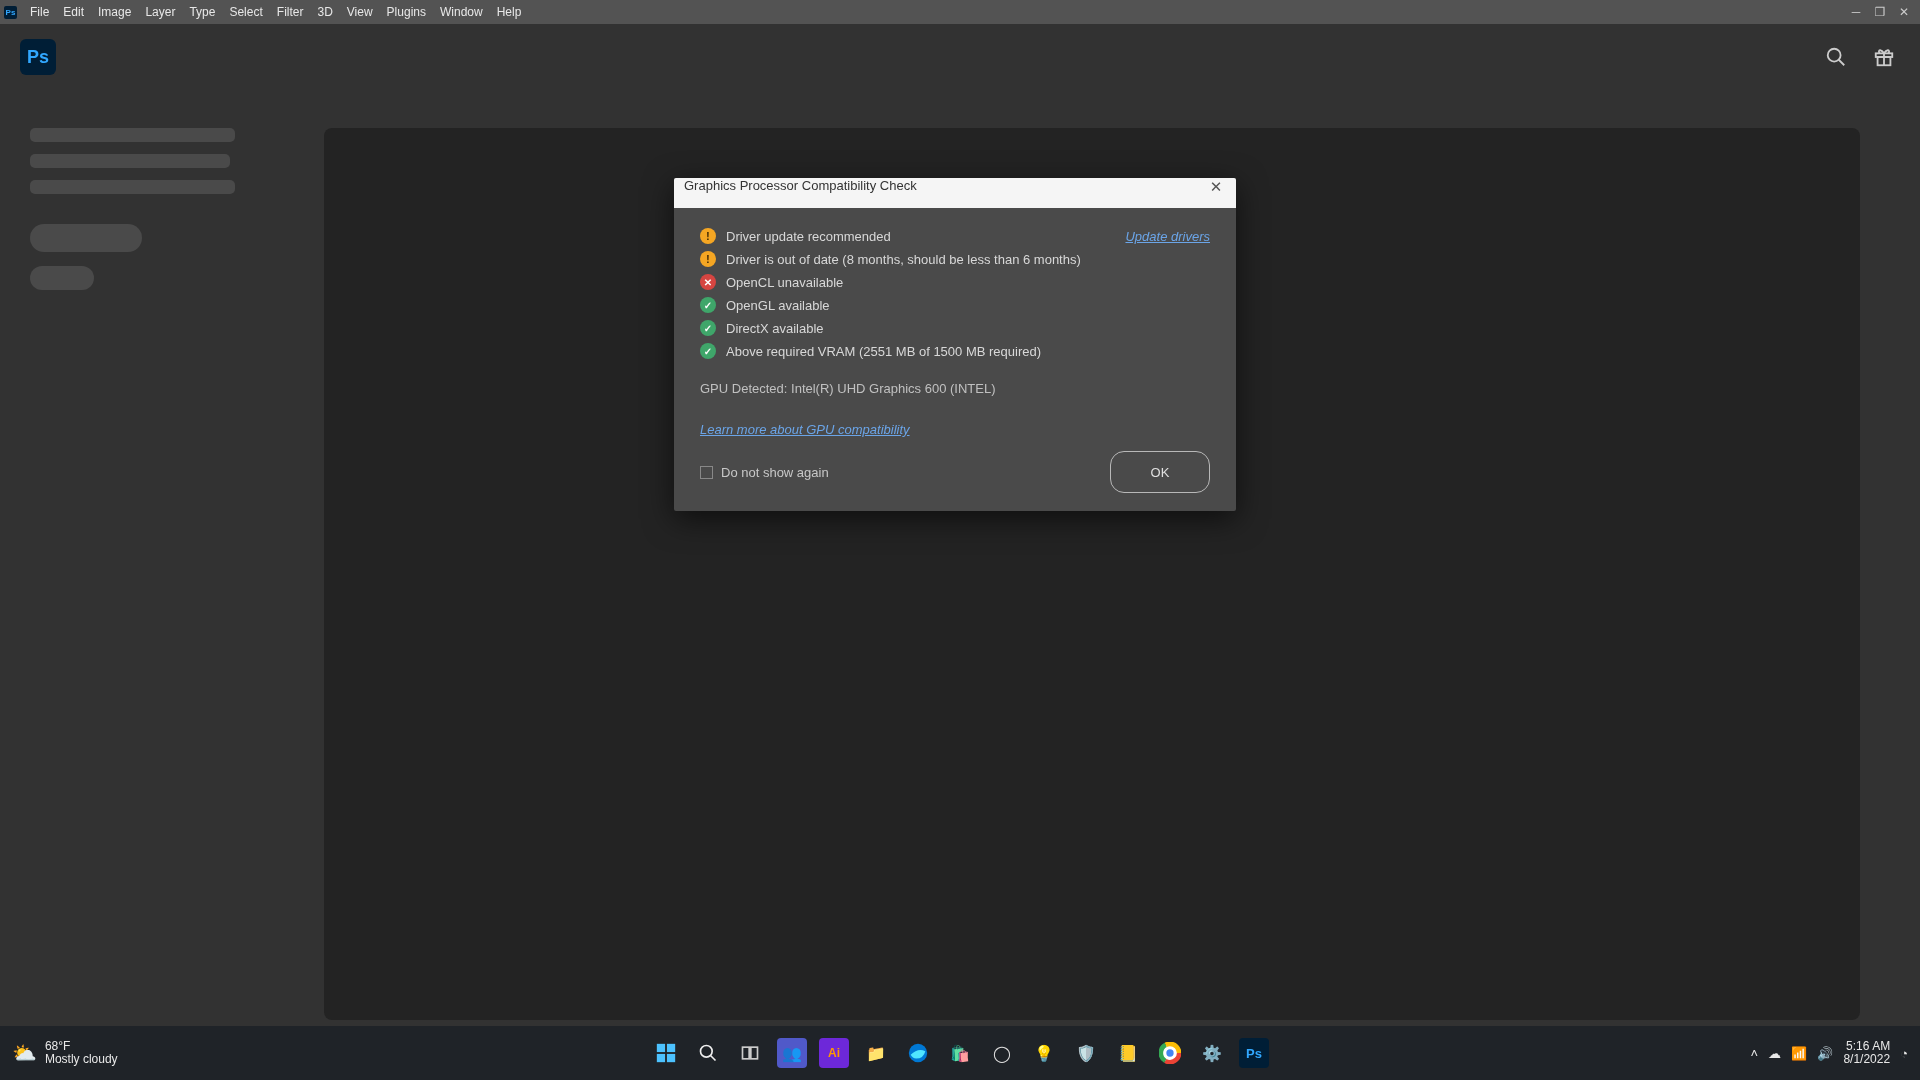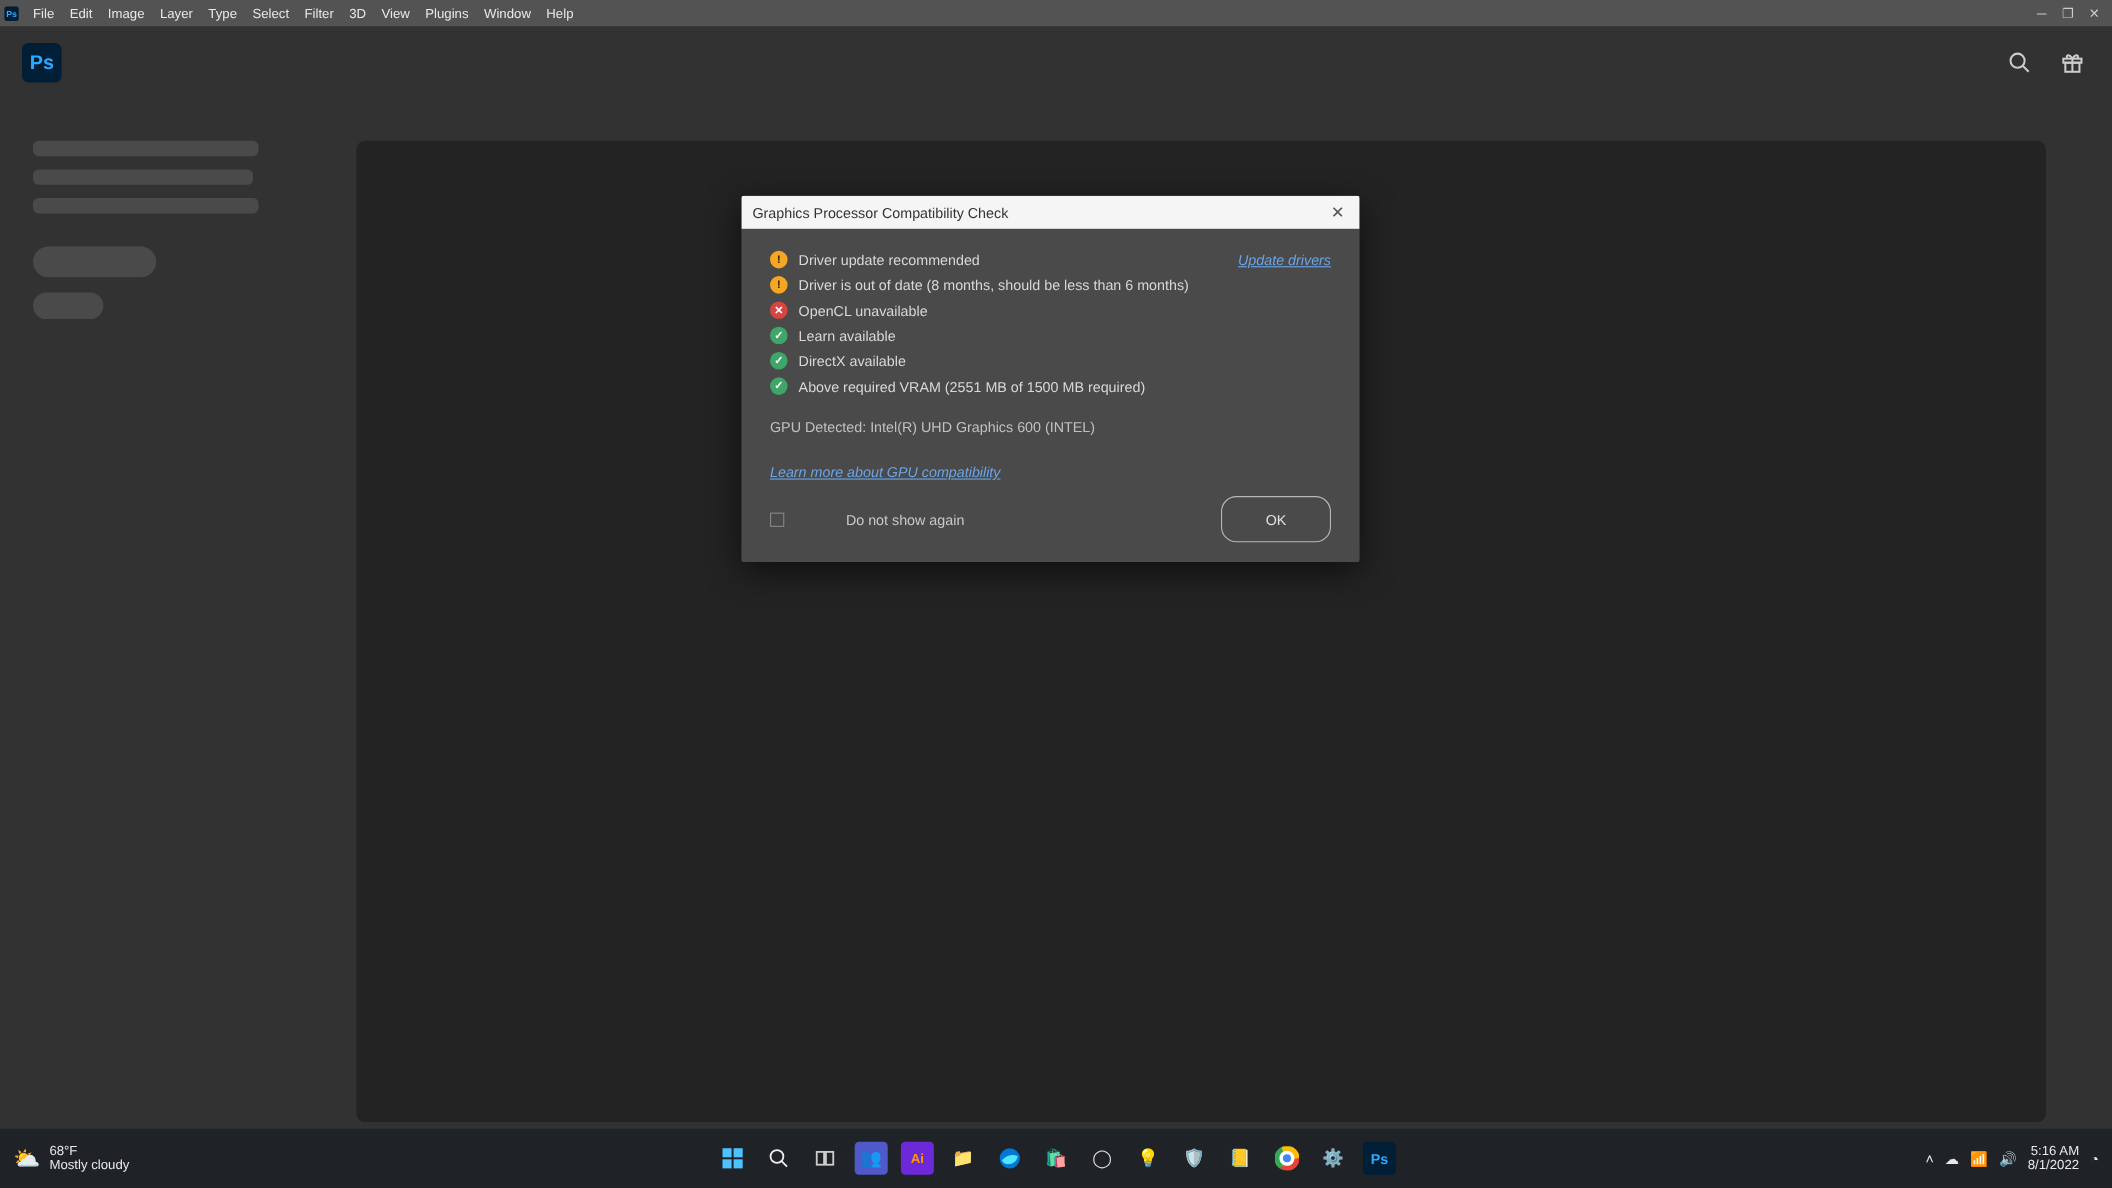--- a/index.html
+++ b/index.html
@@ -25,36 +25,36 @@
 .ph2 { height: 14px; width: 200px; }
 .ph3 { height: 14px; width: 205px; }
 .ph4 { height: 28px; width: 112px; border-radius: 16px; margin-top: 30px; }
 .ph5 { height: 24px; width: 64px; border-radius: 14px; margin-top: 14px; }
 
 
 .canvas { position: absolute; left: 324px; top: 128px; right: 60px; bottom: 60px; background: #232323; border-radius: 8px; }
 
 
 .dialog { position: absolute; left: 674px; top: 178px; width: 562px; background: #4a4a4a; border-radius: 2px; box-shadow: 0 8px 30px rgba(0,0,0,0.6); overflow: hidden; }
-.dialog-title { height: 30px; background: #f5f5f5; color: #333; font-size: 13px; display: flex; align-items: center; padding: 0 10px; }
+.dialog-title { height: 30px; background: #f5f5f5; color: #333; font-size: 13px; display: flex; align-items: flex-start; padding: 0 10px; }
 .dialog-title .dt-text { flex: 1; }
 .dialog-title .dt-close { cursor: pointer; font-size: 15px; color: #555; width: 20px; text-align: center; }
 .dialog-body { padding: 20px 26px 18px; color: #ccc; font-size: 13px; }
 .headline { color: #e87b7d; font-weight: 600; font-size: 16px; padding-bottom: 10px; border-bottom: 1px solid #666; margin-bottom: 24px; }
 .check-row { display: flex; align-items: center; margin-bottom: 7px; font-size: 13px; }
 .check-row .ci { width: 16px; height: 16px; border-radius: 50%; margin-right: 10px; display: flex; align-items: center; justify-content: center; font-size: 10px; font-weight: bold; flex-shrink: 0; }
 .ci-warn { background: #f5a623; color: #2a1a00; }
 .ci-err { background: #d64541; color: #fff; }
 .ci-ok { background: #3fa66a; color: #fff; }
 .check-row .txt { flex: 1; color: #d8d8d8; }
 .link { color: #6ba5e8; text-decoration: underline; cursor: pointer; font-size: 13px; font-style: italic; }
 .gpu-line { margin-top: 22px; color: #c0c0c0; font-size: 13px; }
 .learn { margin-top: 26px; }
 .footer-row { display: flex; align-items: center; margin-top: 14px; }
-.dns { display: flex; align-items: center; font-size: 13px; color: #c8c8c8; gap: 48px; }
+.dns { display: flex; align-items: center; font-size: 13px; color: #c8c8c8; }
 .dns input { width: 13px; height: 13px; margin-right: 8px; appearance: none; border: 1px solid #888; background: #4a4a4a; cursor: pointer; }
 .footer-row .spacer { flex: 1; }
 .ok-btn { width: 100px; height: 42px; border: 1px solid #b8b8b8; background: transparent; color: #e0e0e0; border-radius: 14px; font-size: 13px; cursor: pointer; display: flex; align-items: center; justify-content: center; }
 
 
 .taskbar { position: absolute; bottom: 0; left: 0; right: 0; height: 54px; background: #1f2328; display: flex; align-items: center; padding: 0 12px; color: #e8e8e8; font-size: 12px; }
 .weather { display: flex; align-items: center; gap: 8px; }
 .weather .wicon { font-size: 20px; }
 .weather .wtxt { line-height: 1.1; }
 .taskbar .center { position: absolute; left: 50%; transform: translateX(-50%); display: flex; gap: 12px; align-items: center; }
@@ -134,21 +134,21 @@
     <div class="check-row">
       <div class="ci ci-warn">!</div>
       <div class="txt">Driver is out of date (8 months, should be less than 6 months)</div>
     </div>
     <div class="check-row">
       <div class="ci ci-err">✕</div>
       <div class="txt">OpenCL unavailable</div>
     </div>
     <div class="check-row">
       <div class="ci ci-ok">✓</div>
-      <div class="txt">Learn available</div>
+      <div class="txt">OpenGL available</div>
     </div>
     <div class="check-row">
       <div class="ci ci-ok">✓</div>
       <div class="txt">DirectX available</div>
     </div>
     <div class="check-row">
       <div class="ci ci-ok">✓</div>
       <div class="txt">Above required VRAM (2551 MB of 1500 MB required)</div>
     </div>
 

